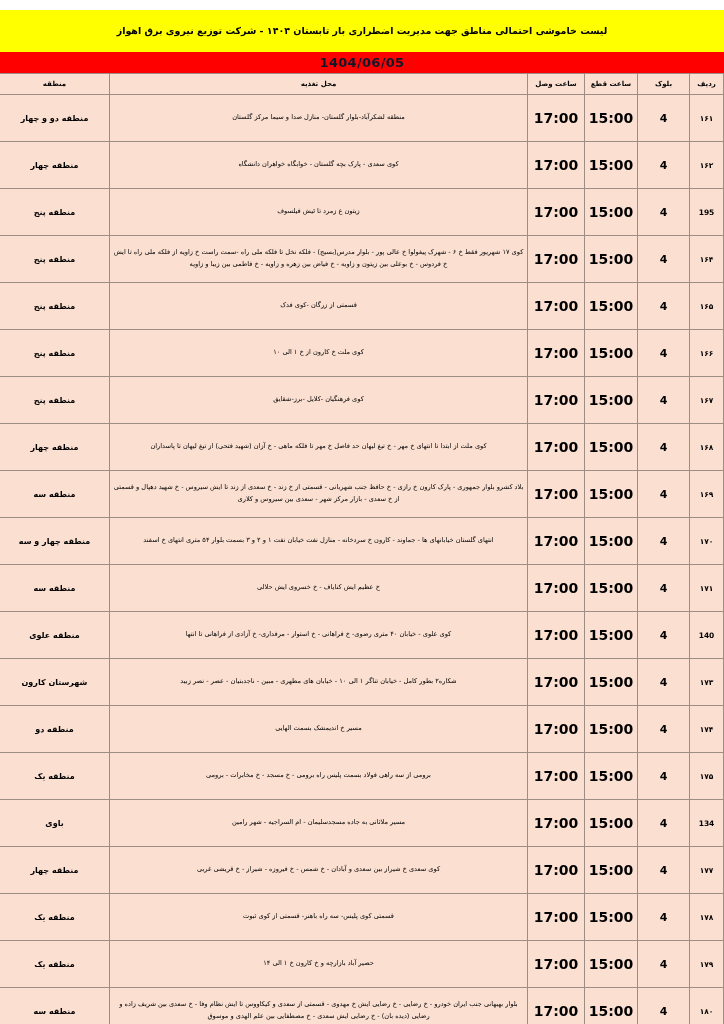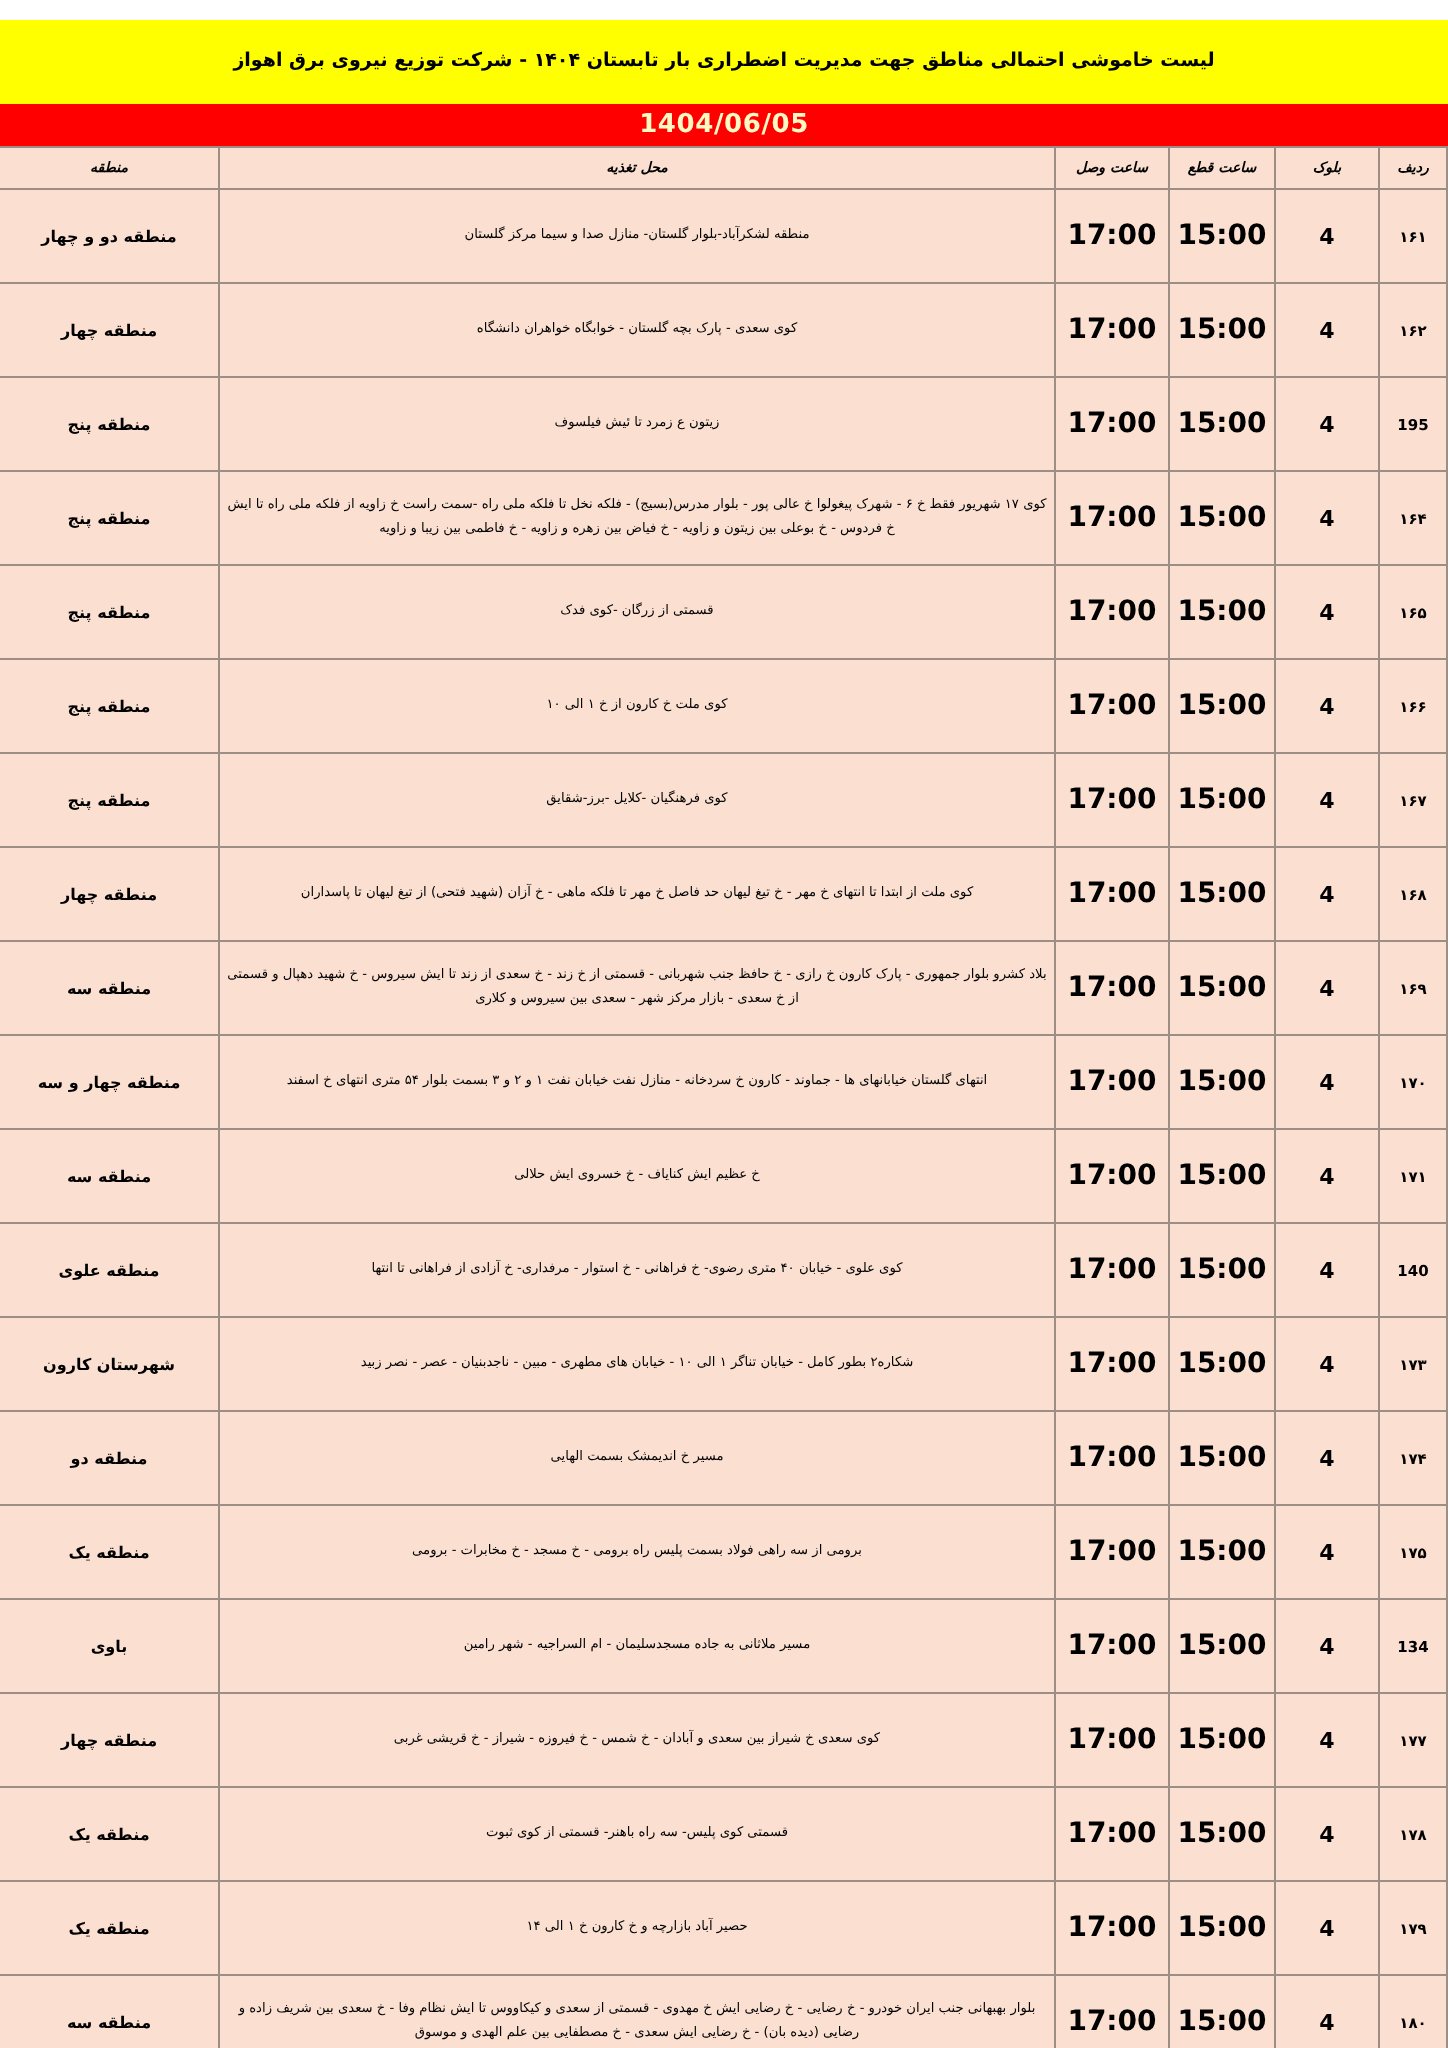--- a/index.html
+++ b/index.html
@@ -33,21 +33,21 @@
   }
   .banner-date{
     background:#ff0000;
     height:21px;
     display:flex;align-items:center;justify-content:center;
     box-sizing:border-box;
   }
   .banner-date span{
     font-size:13px;
     font-weight:bold;
-    color:#fef9c3;
+    color:#0f172a;
     letter-spacing:.3px;
     direction:ltr;
   }
   
   table.grid{
     border-collapse:collapse;
     width:724px;
     table-layout:fixed;
     direction:rtl;
   }
@@ -58,21 +58,20 @@
     box-sizing:border-box;
     vertical-align:middle;
     text-align:center;
     color:#000;
   }
   thead th{
     background:#f7c7a9;
     height:21px;
     font-size:7px;
     font-weight:bold;
-    font-style:italic;
   }
   
   col.c-radif{width:34px;}
   col.c-block{width:52px;}
   col.c-cut{width:53px;}
   col.c-conn{width:57px;}
   col.c-place{width:418px;}
   col.c-region{width:110px;}
 
   tbody td{height:47px;}

